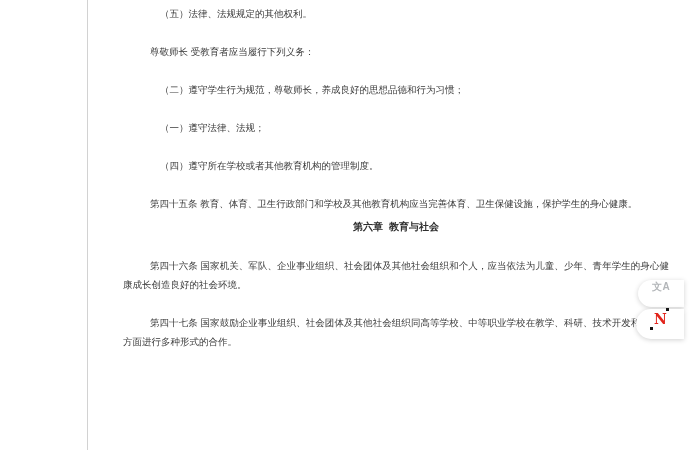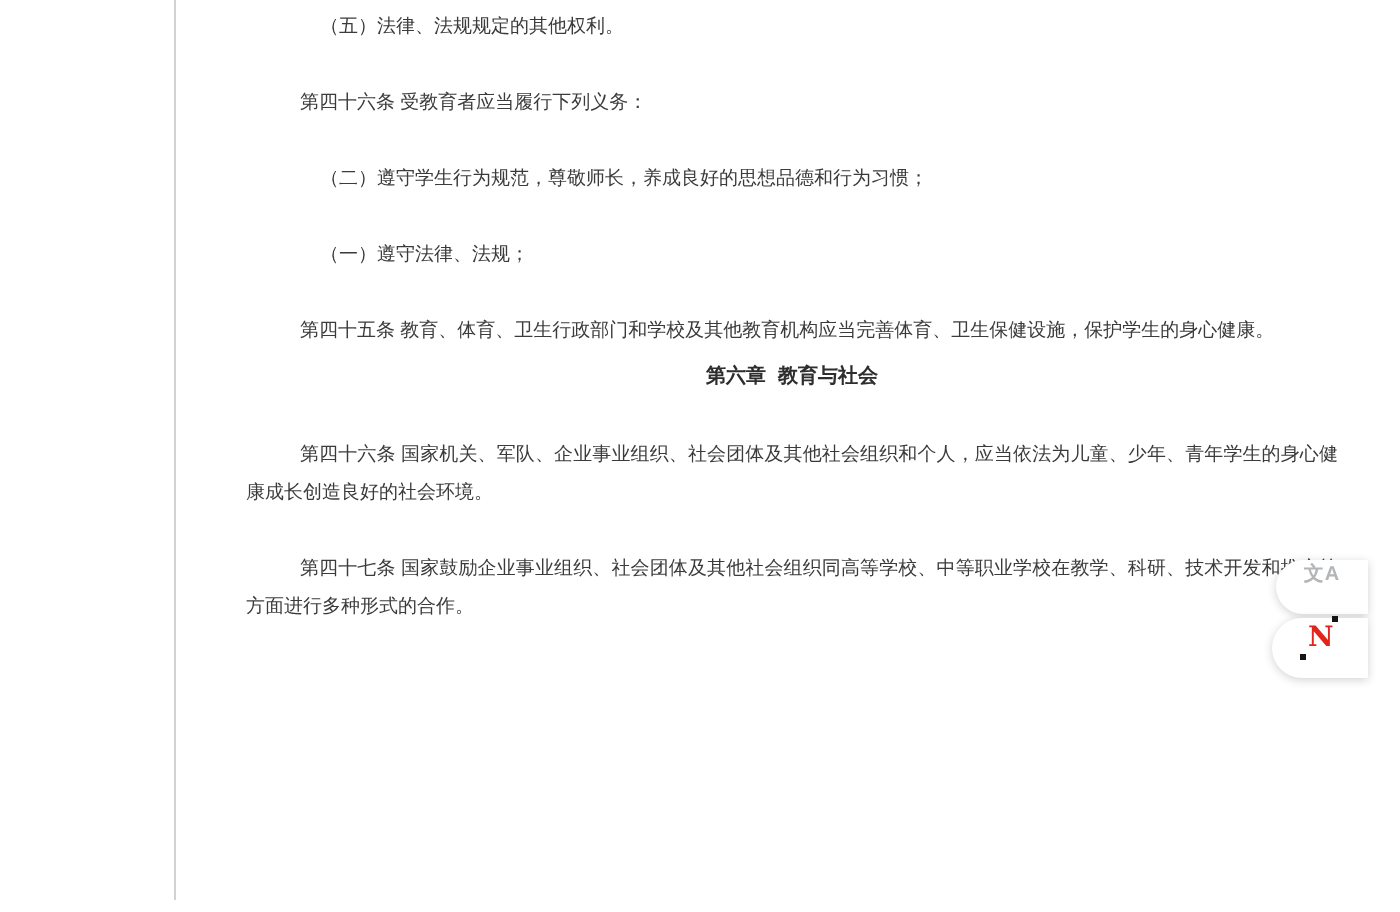--- a/index.html
+++ b/index.html
@@ -103,23 +103,24 @@
     left: 0;
     bottom: -1px;
   }
 </style>
 </head>
 <body>
 
 <div class="page">
   <div class="content">
       <p class="list-item">（五）法律、法规规定的其他权利。</p>
-      <p class="article">第四十六条 受教育者应当履行下列义务：</p>
+      <p class="article">尊敬师长 受教育者应当履行下列义务：</p>
       <p class="list-item">（二）遵守学生行为规范，尊敬师长，养成良好的思想品德和行为习惯；</p>
       <p class="list-item">（一）遵守法律、法规；</p>
+      <p class="list-item">（四）遵守所在学校或者其他教育机构的管理制度。</p>
       <p class="article">第四十五条 教育、体育、卫生行政部门和学校及其他教育机构应当完善体育、卫生保健设施，保护学生的身心健康。</p>
       <p class="chapter-heading">第六章 教育与社会</p>
       <p class="article">第四十六条 国家机关、军队、企业事业组织、社会团体及其他社会组织和个人，应当依法为儿童、少年、青年学生的身心健康成长创造良好的社会环境。</p>
       <p class="article">第四十七条 国家鼓励企业事业组织、社会团体及其他社会组织同高等学校、中等职业学校在教学、科研、技术开发和推广等方面进行多种形式的合作。</p>
     </div>
 </div>
 
 <div class="float-btn btn-translate">
   <span class="t-glyph" style="color: rgb(179, 182, 185);">文A</span>
 </div>

